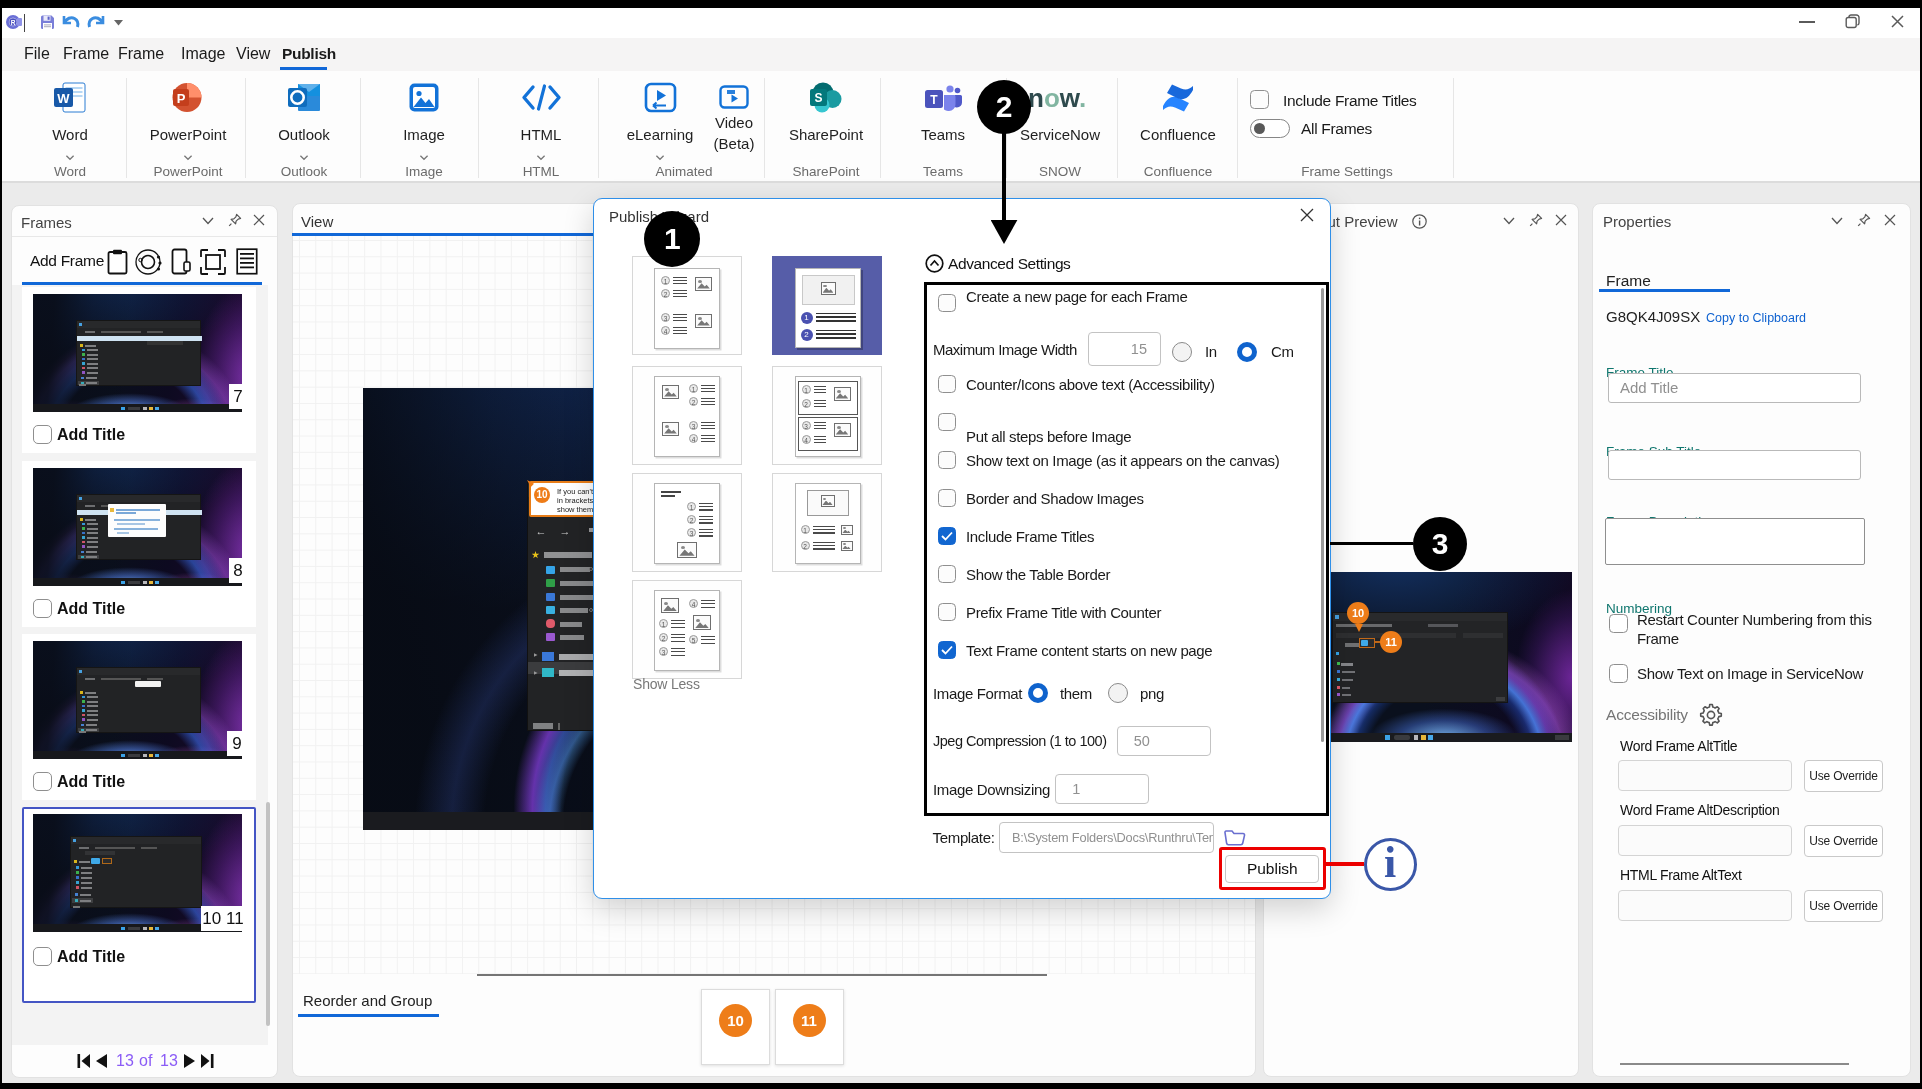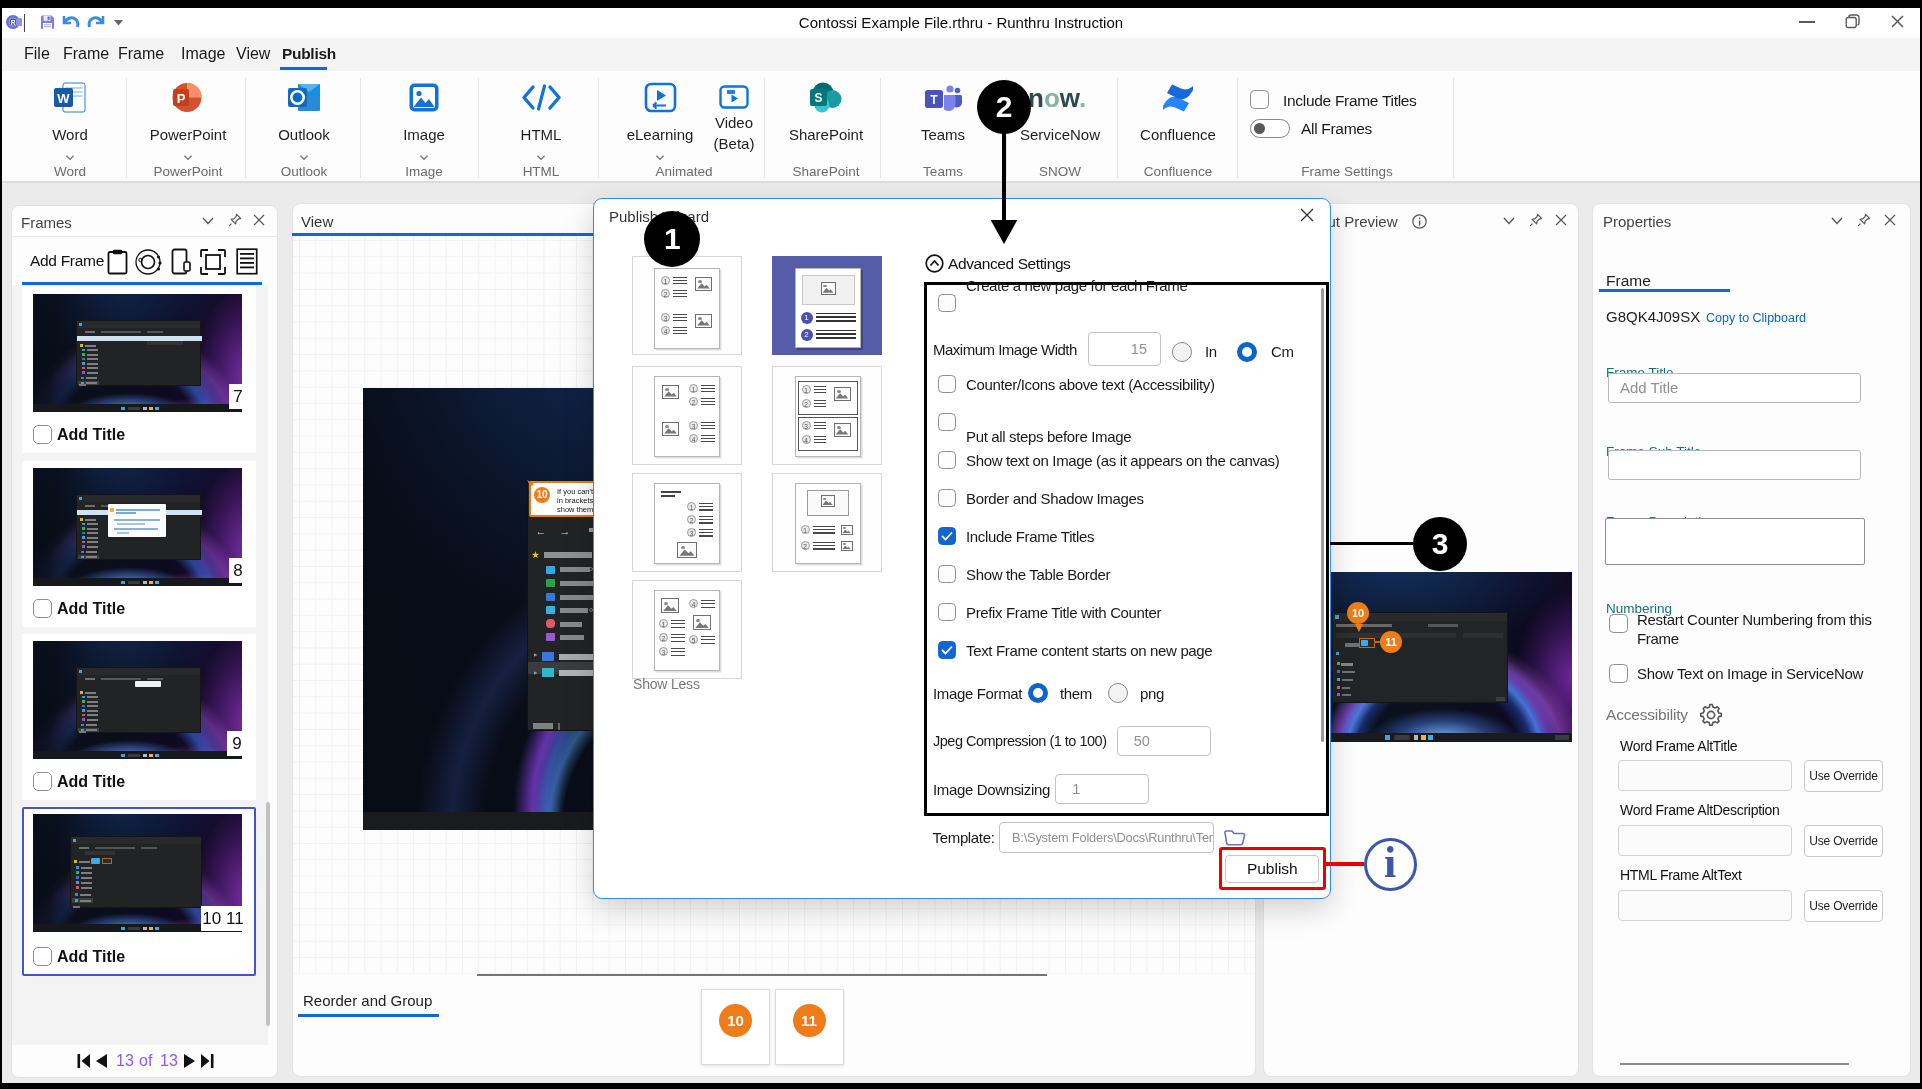--- a/index.html
+++ b/index.html
@@ -67,21 +67,20 @@
       <path d="M3.5 8.5 C5.5 4.5 10 2.5 13.5 4.5 C16.5 6.2 17.5 9.5 16.5 13" fill="none" stroke="#3b8de0" stroke-width="3"></path>
     </svg>
 
   <svg class="abs" style="left:84px;top:6px;" width="20" height="17" viewBox="0 0 20 17">
       <path d="M17 2 L17 9 L10 9" fill="none" stroke="#3b8de0" stroke-width="2.6"></path>
       <path d="M16.5 8.5 C14.5 4.5 10 2.5 6.5 4.5 C3.5 6.2 2.5 9.5 3.5 13" fill="none" stroke="#3b8de0" stroke-width="3"></path>
     </svg>
   <svg class="abs" style="left:111px;top:11px;" width="11" height="8" viewBox="0 0 11 8">
       <path d="M1 1 L5.5 6.5 L10 1 Z" fill="#666"></path>
     </svg>
-  <div class="abs" style="left:0;width:1918px;top:6px;text-align:center;font-size:15px;color:#0c0c0c;">Contossi Example File.rthru - Runthru Instruction</div>
 
   <div class="abs" style="left:1797px;top:13px;width:16px;height:2px;background:#5a5a5a;"></div>
   <svg class="abs" style="left:1843px;top:6px;" width="15" height="15" viewBox="0 0 15 15">
       <rect x="1.2" y="3.5" width="10" height="10" rx="2" fill="none" stroke="#5a5a5a" stroke-width="1.4"></rect>
       <path d="M4 3.2 V3 a2 2 0 0 1 2-2 h5.5 a2.5 2.5 0 0 1 2.5 2.5 V9 a2 2 0 0 1-1.6 1.96" fill="none" stroke="#5a5a5a" stroke-width="1.4"></path>
     </svg>
   <svg class="abs" style="left:1888px;top:6px;" width="15" height="15" viewBox="0 0 15 15">
       <path d="M2 2 L13 13 M13 2 L2 13" stroke="#5a5a5a" stroke-width="1.5"></path>
     </svg>
 </div>
@@ -426,21 +425,21 @@
         <i style="left:110px;background:#b8b8bc;"></i>
         <i style="left:116px;background:#e8b83a;"></i>
         <i style="left:122px;background:#48a8e8;"></i>
       </div>
  </div>
  <div class="numbox" style="width:20px;">9</div>
  <div class="addtitle"></div>
     <div class="attext">Add Title</div>
 </div>
 
-<div class="card" style="top:807px;height:169px;border:2px solid #4455c4;border-radius:2px;">
+<div class="card" style="top:807px;height:196px;border:2px solid #4455c4;border-radius:2px;">
  <div class="wt" style="left:9px;top:5px;">
   <div class="ex" style="left:37px;top:22px;width:132px;height:72px;">
    <div class="tb"></div>
         <div style="position:absolute;left:2px;top:2px;width:3px;height:3px;background:#46a0e0;"></div>
    <div class="dash" style="left:8px;top:9.5px;width:10px;"></div>
         <div class="dash" style="left:24px;top:9.5px;width:40px;background:#555;"></div>
         <div class="dash" style="left:70px;top:9.5px;width:16px;background:#555;"></div>
    <div style="position:absolute;left:14px;top:14px;width:30px;height:4px;background:#323335;"></div>
    <div style="position:absolute;left:20px;top:21px;width:9px;height:6px;background:#3fa9e8;border-radius:1px;"></div>
    <div style="position:absolute;left:31px;top:21px;width:10px;height:6px;border:0.5px solid #b06818;background:#2a2b2d;"></div>
@@ -877,21 +876,21 @@
 
 <div class="abs" style="left:0;top:0;width:1922px;height:1089px;z-index:22;pointer-events:none;">
  <svg class="abs" style="left:925px;top:253.5px;" width="19" height="19" viewBox="0 0 19 19">
       <circle cx="9.5" cy="9.5" r="8.3" fill="none" stroke="#111" stroke-width="1.7"></circle>
       <path d="M5.5 11.5 L9.5 7 L13.5 11.5" fill="none" stroke="#111" stroke-width="1.7"></path>
     </svg>
  <div class="abs" style="left:948px;top:254.5px;font-size:15.5px;letter-spacing:-0.4px;color:#111;">Advanced Settings</div>
  <div class="abs" style="left:924px;top:281.5px;width:405px;height:534.5px;border:3px solid #000;"></div>
  <div class="abs" style="left:1320.5px;top:288px;width:3px;height:454px;background:#9a9a9a;border-radius:2px;"></div>
  <div class="cb" style="left:938px;top:294px;width:18px;height:18px;"></div>
- <div class="row-label" style="left:966px;top:277px;text-align:center;">Create a new page for each Frame</div>
+ <div class="row-label" style="left:966px;top:288px;text-align:center;">Create a new page for each Frame</div>
  <div class="row-label" style="left:933px;top:340.5px;letter-spacing:-0.5px;">Maximum Image Width</div>
  <div class="inp" style="left:1088px;top:331.5px;width:73px;height:34.5px;text-align:right;line-height:33px;padding-right:13px;font-size:14.5px;">15</div>
  <div class="radio" style="left:1171.5px;top:341.8px;"></div>
  <div class="row-label" style="left:1205px;top:343px;">In</div>
  <div class="radio on" style="left:1236.7px;top:341.8px;"></div>
  <div class="row-label" style="left:1271px;top:343px;">Cm</div>
  <div class="cb" style="left:938px;top:375.3px;width:18px;height:18px;"></div>
  <div class="row-label" style="left:966px;top:375.8px;">Counter/Icons above text (Accessibility)</div>
  <div class="cb" style="left:938px;top:413.1px;width:18px;height:18px;"></div>
  <div class="row-label" style="left:966px;top:413.6px;margin-top:14px;">Put all steps before Image</div>

